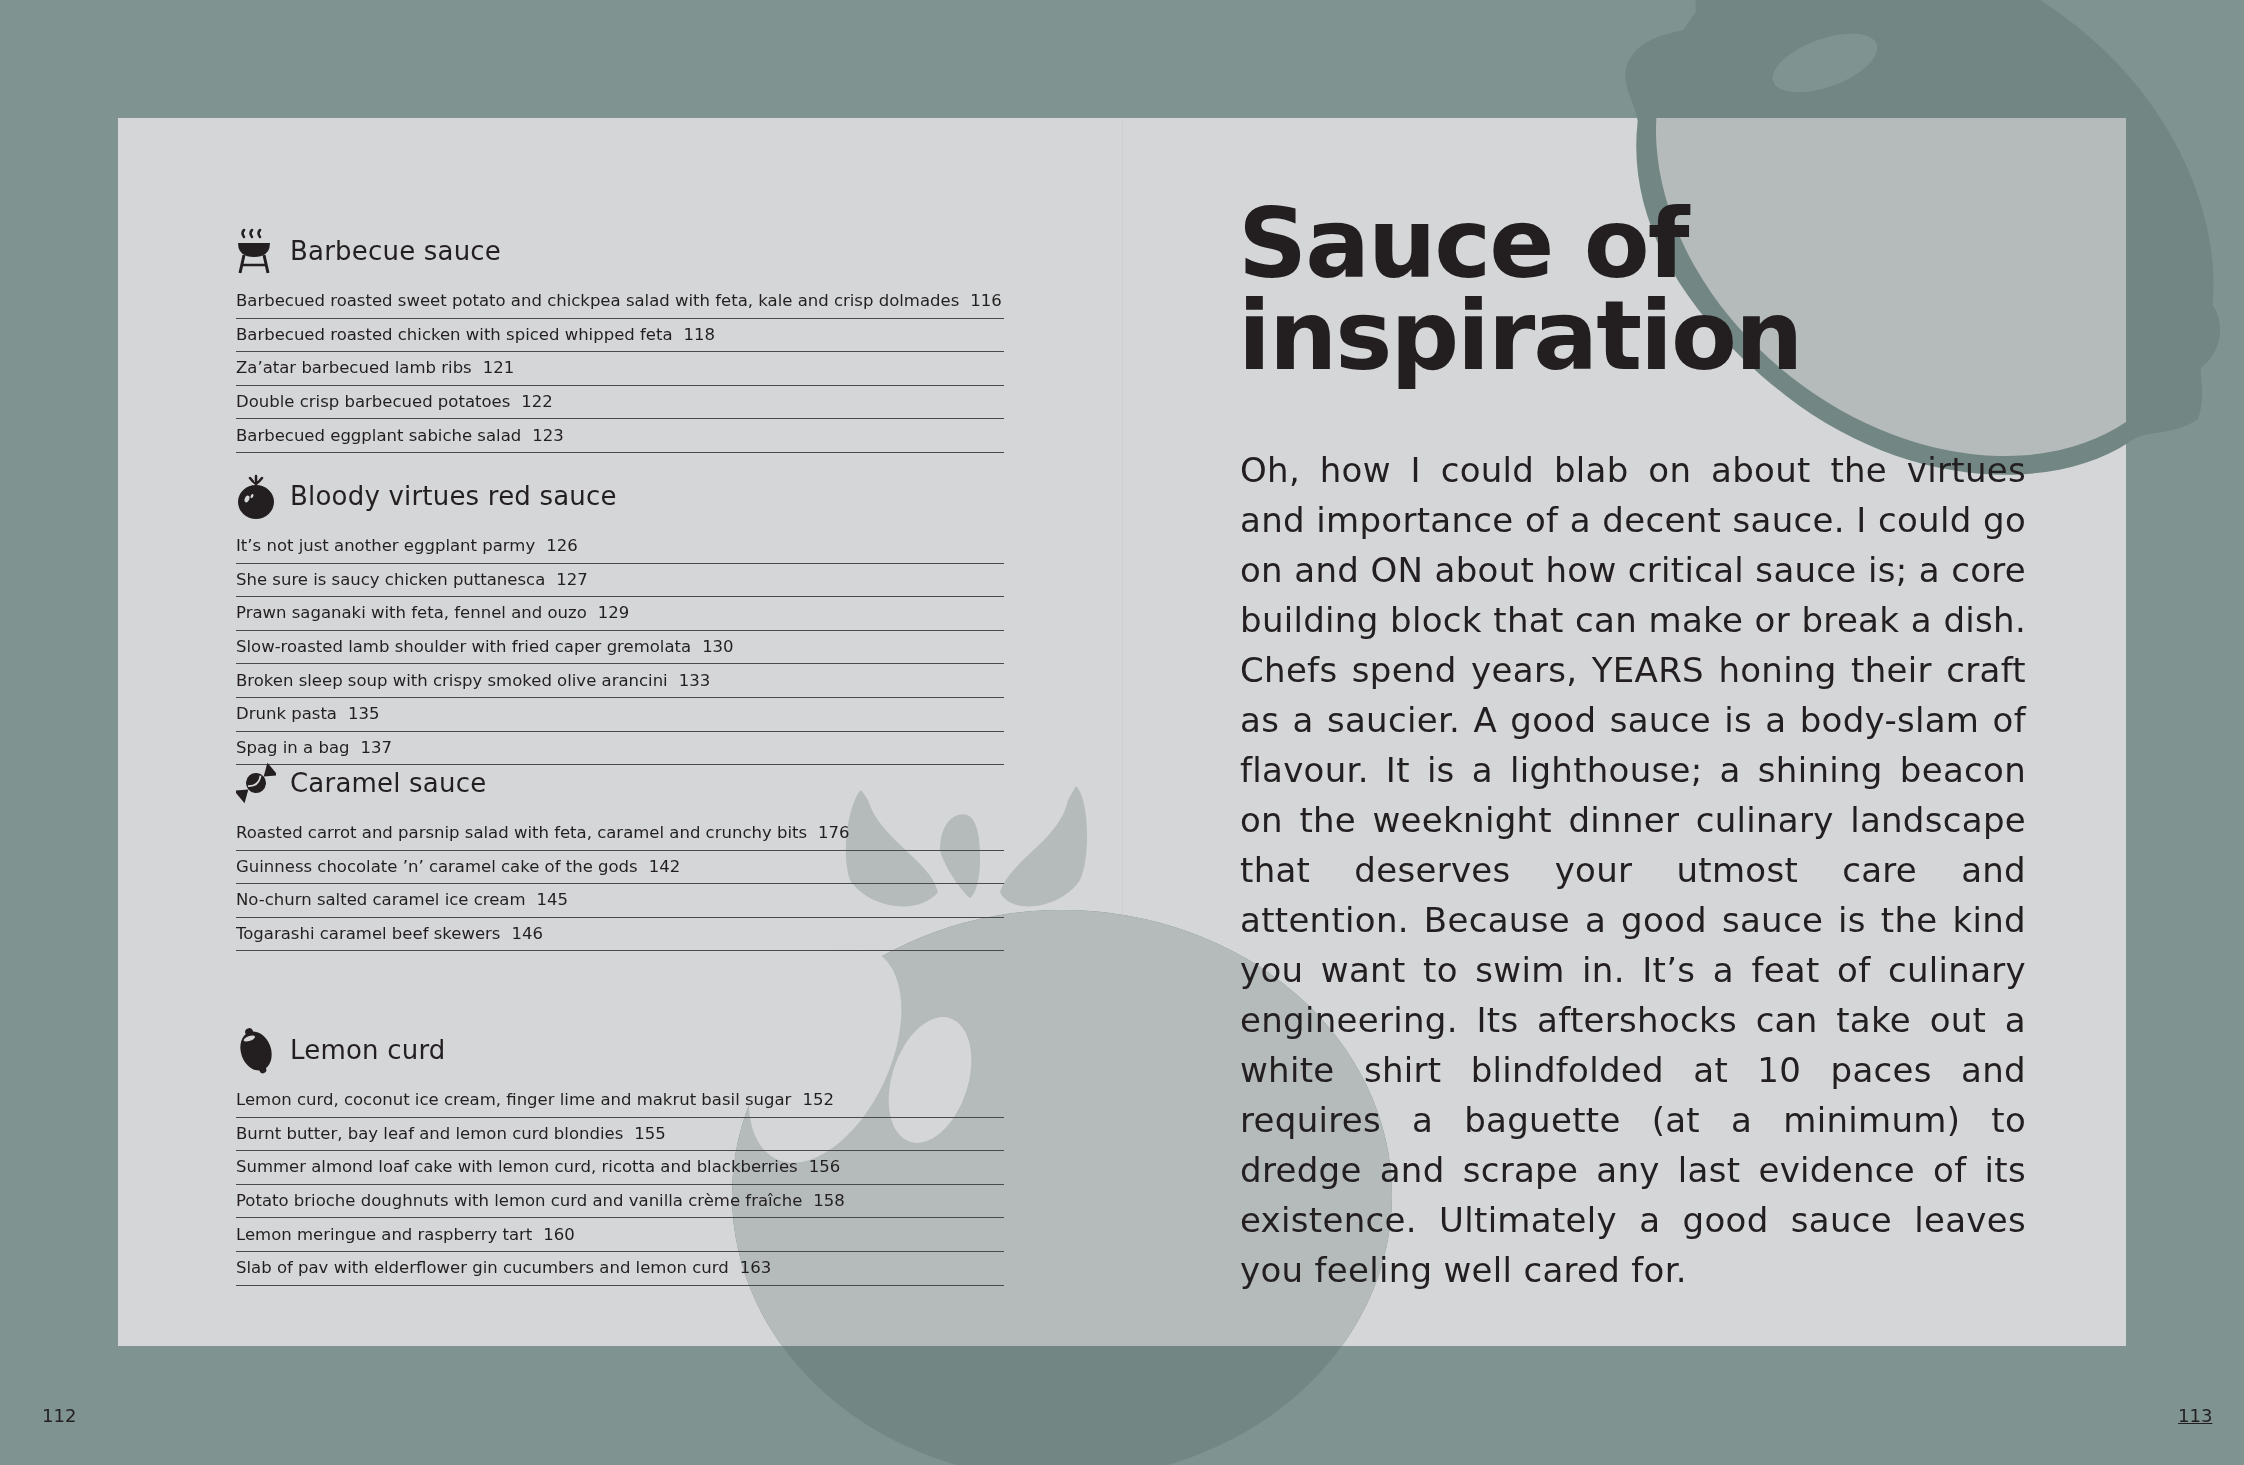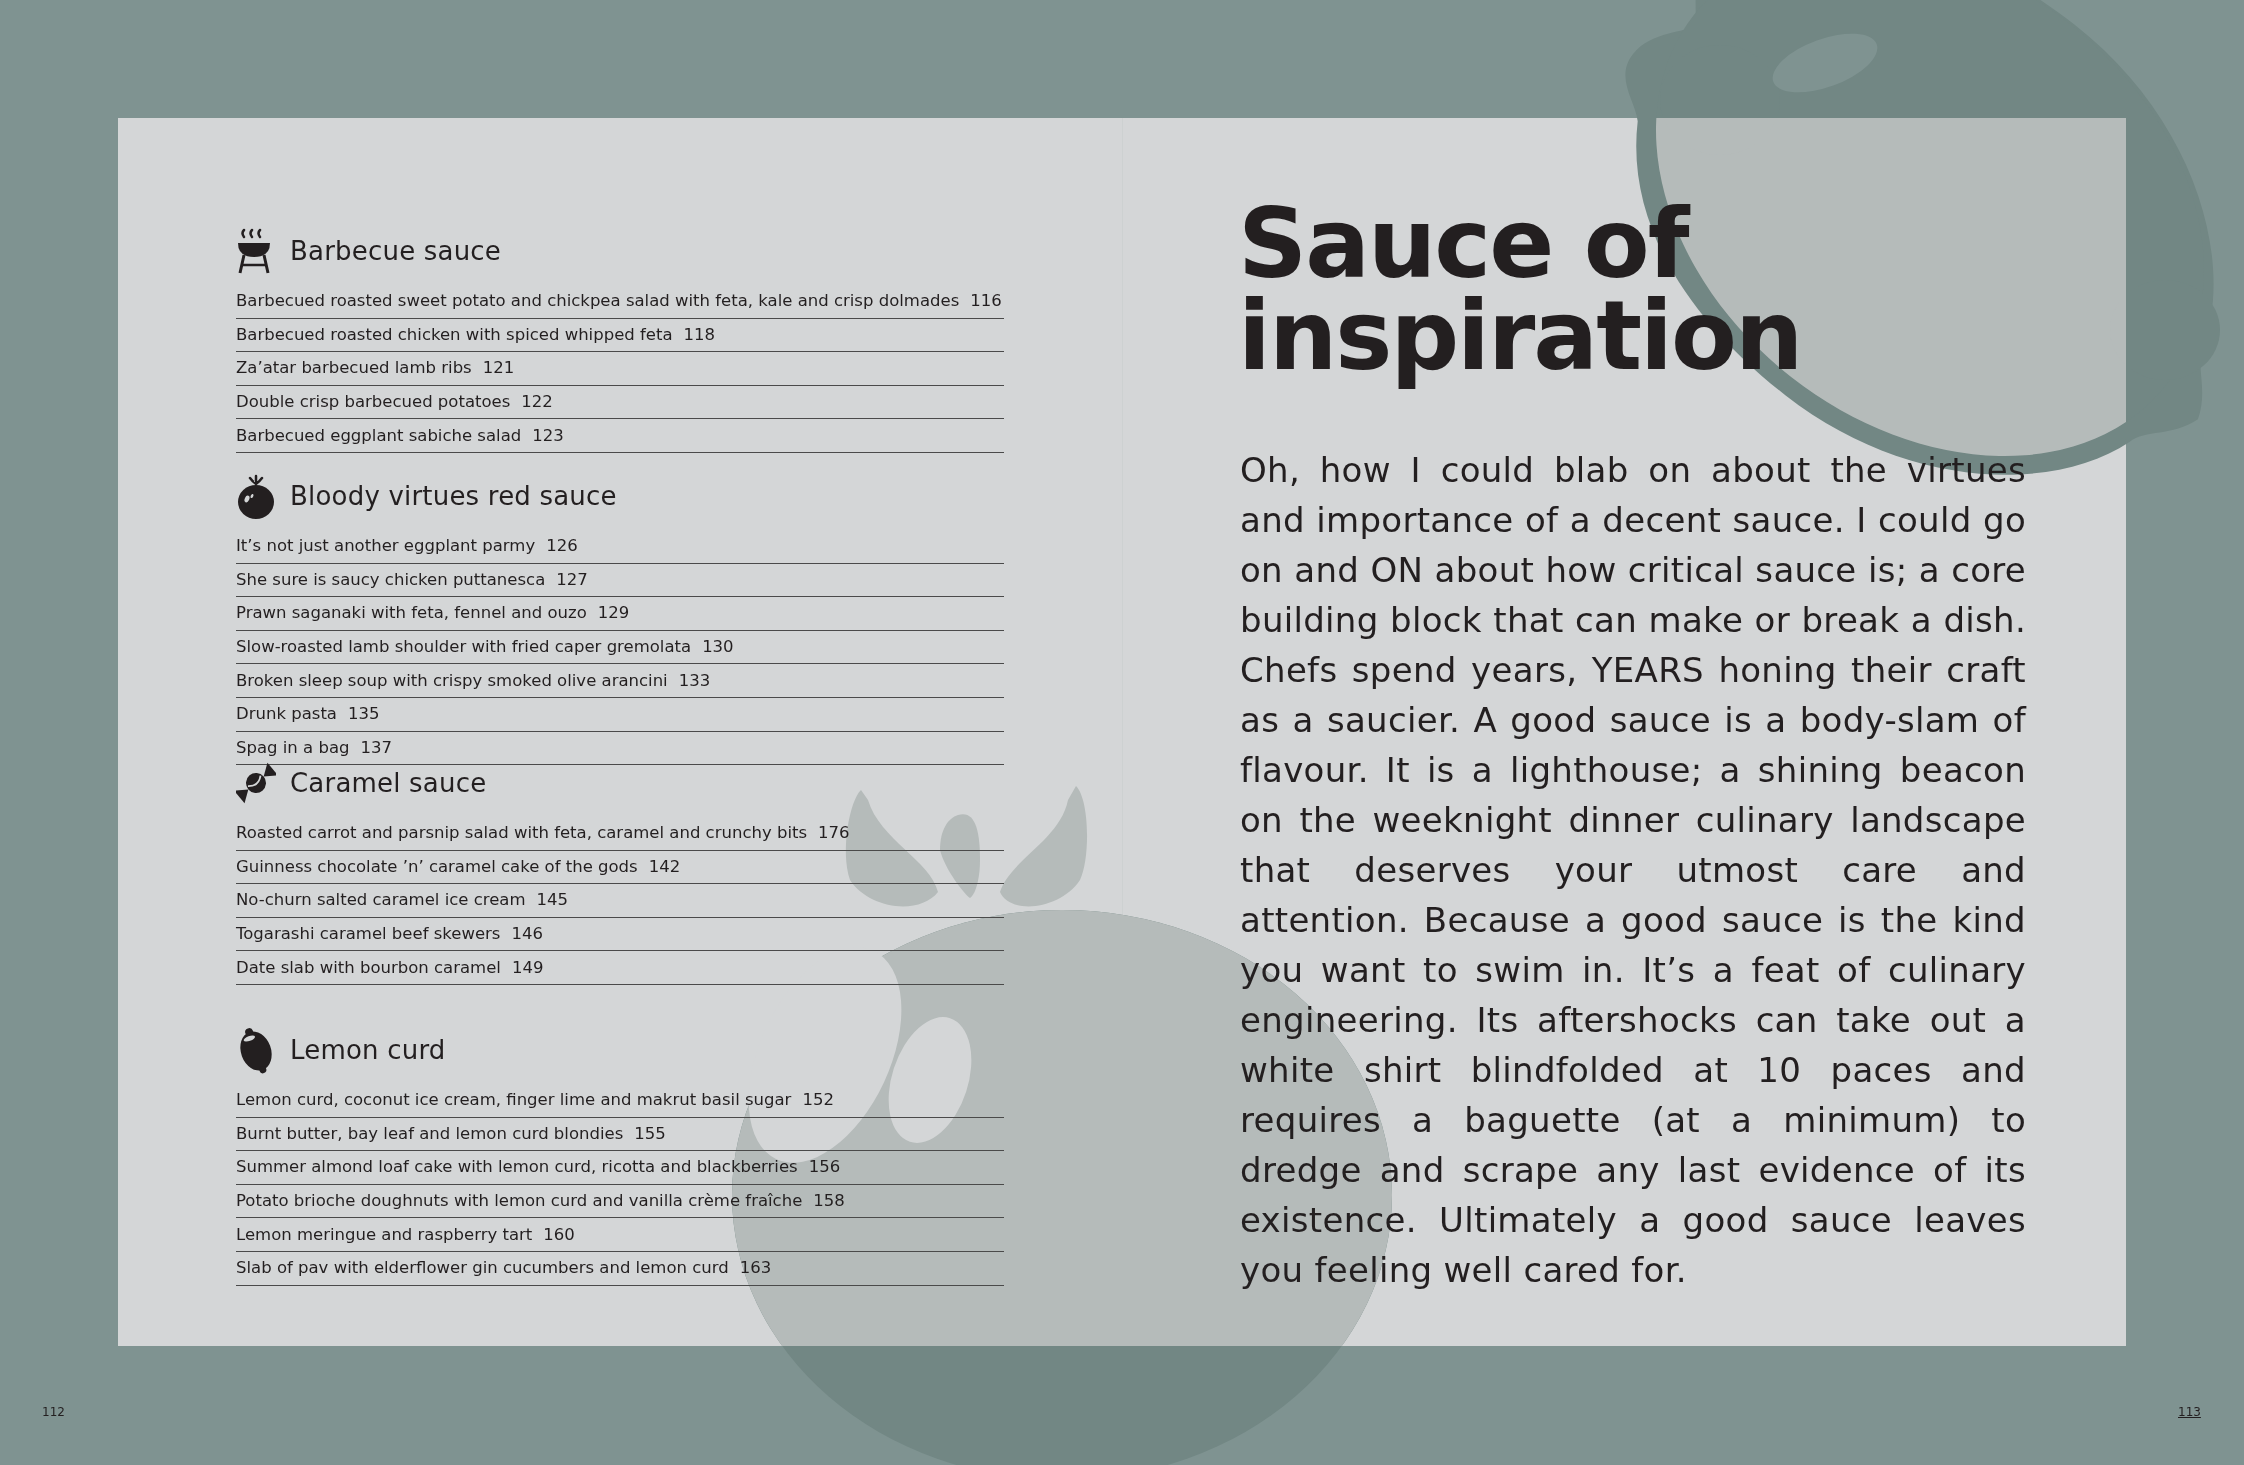--- a/index.html
+++ b/index.html
@@ -8,21 +8,21 @@
     background: #7f9391; position: relative;
     font-family: "DejaVu Sans", sans-serif; color: #231f20;
   }
   .card {
     position: absolute; left: 118px; top: 118px; width: 2008px; height: 1228px;
     background: #d4d6d7; overflow: hidden;
   }
   .fold { position: absolute; left: 1004px; top: 0; width: 1px; height: 100%; background: #cdd1d1; }
   
   .deco { position: absolute; left: 0; top: 0; width: 2244px; height: 1465px; pointer-events: none; }
-  .page-num { position: absolute; top: 1405px; font-size: 12px; color: #231f20; }
+  .page-num { position: absolute; top: 1405px; font-size: 18px; color: #231f20; }
   .toc { position: absolute; left: 236px; top: 225px; width: 768px; }
   .section { margin-bottom: 0; text-align: right; }
   .sec-head { display: flex; align-items: center; height: 52px; }
   .sec-icon { width: 40px; height: 50px; display: flex; align-items: center; justify-content: flex-start; margin-right: 14px; }
   .sec-title { font-size: 26px; letter-spacing: 0.2px; }
   .items { list-style: none; margin: 8px 0 0 0; padding: 0; }
   .item {
     height: 33.6px; border-bottom: 1.5px solid #4a4a4a; box-sizing: border-box;
     font-size: 16.5px; line-height: 26px; white-space: nowrap; display: flex; align-items: center;
   }
@@ -193,24 +193,20 @@
           <span class="page">142</span>
         </li>
       <li class="item">
           <span>No-churn salted caramel ice cream</span>
           <span class="page">145</span>
         </li>
       <li class="item">
           <span>Togarashi caramel beef skewers</span>
           <span class="page">146</span>
         </li>
-      <li class="item">
-          <span>Date slab with bourbon caramel</span>
-          <span class="page">149</span>
-        </li>
     </ul>
   </div>
 
   <div class="section s-lem sec-body">
     <div class="sec-head">
       <span class="sec-icon">
         <svg width="40" height="50" viewBox="0 0 40 50">
           <g transform="rotate(-20 20 26)">
             <ellipse cx="20" cy="26" rx="15" ry="20" fill="#231f20"></ellipse>
             <ellipse cx="20" cy="6" rx="4" ry="4" fill="#231f20"></ellipse>

